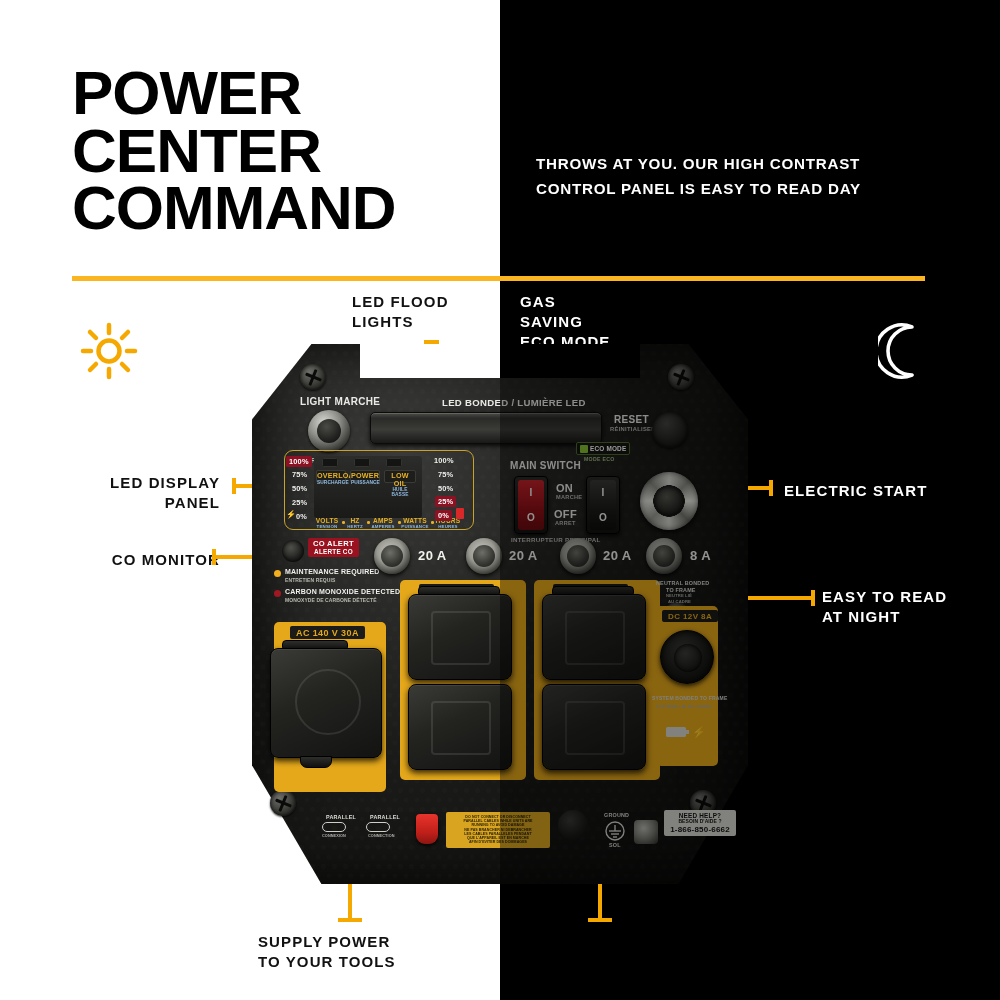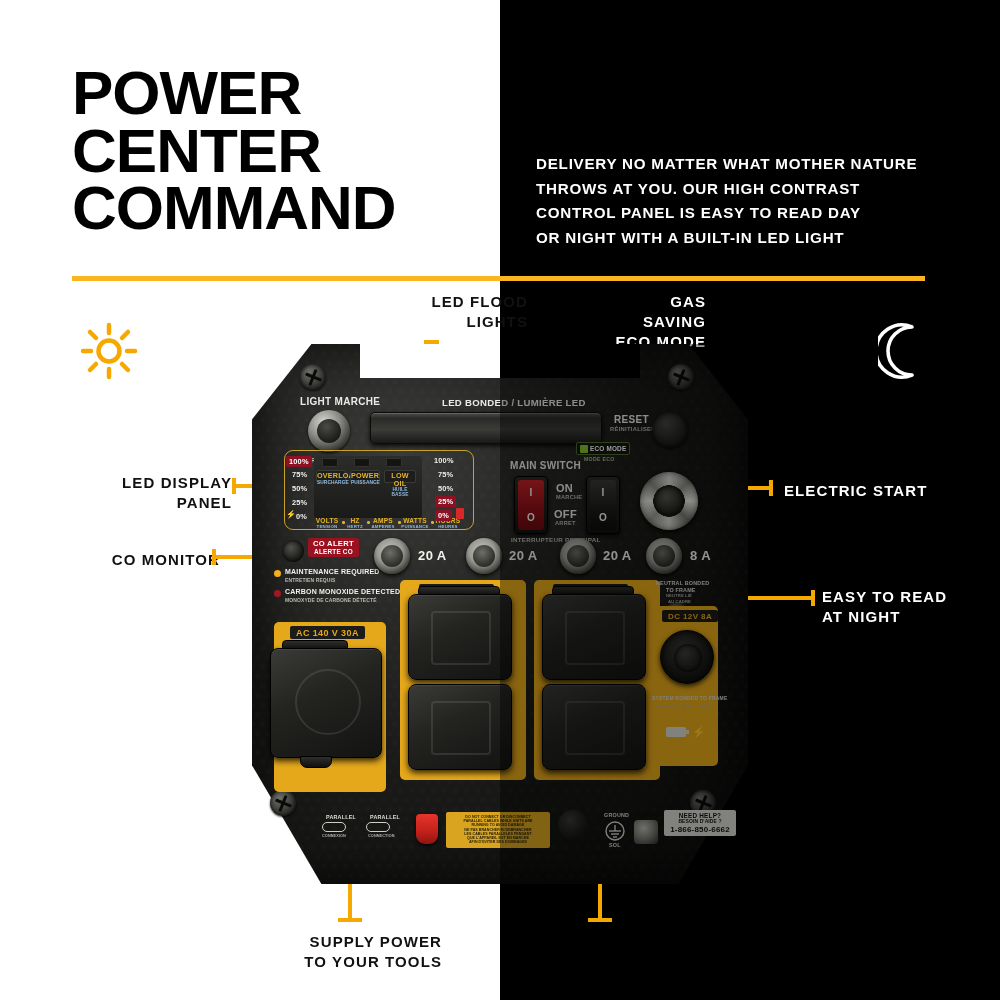--- a/index.html
+++ b/index.html
@@ -41,21 +41,21 @@
   .sun  { position:absolute; left:78px;  top:322px; width:62px; height:58px; }
   .moon { position:absolute; left:878px; top:322px; width:54px; height:58px; }
 
   
   .callout { position:absolute; font-weight:bold; letter-spacing:1.1px;
              text-transform:uppercase; font-size:15px; line-height:1.33; }
   .callout.dark  { color:#111111; }
   .callout.light { color:#ffffff; }
   .callout span { display:block; white-space:nowrap; }
   .c-right { text-align:right; }
-  .c-center{ text-align:right; }
+  .c-center{ text-align:left; }
 
   
   .lead { position:absolute; background:#F5A800; }
   .dot  { position:absolute; width:11px; height:11px; border-radius:50%;
           background:#F5A800; }
 
   
   #panel {
     position:absolute; left:252px; top:344px; width:496px; height:540px;
   }
@@ -295,24 +295,22 @@
   <div class="bg-left"></div>
   <div class="bg-right"></div>
 
   <div class="title">
     <span>POWER</span>
     <span>CENTER</span>
     <span>COMMAND</span>
   </div>
 
   <div class="blurb">
-    <span>DELIVERY NO MATTER WHAT MOTHER NATURE</span>
     <span>THROWS AT YOU. OUR HIGH CONTRAST</span>
     <span>CONTROL PANEL IS EASY TO READ DAY</span>
-    <span>OR NIGHT WITH A BUILT-IN LED LIGHT</span>
   </div>
 
   <div class="divider"></div>
 
   <svg class="sun" viewBox="0 0 62 58">
     <circle cx="31" cy="29" r="10.5" fill="none" stroke="#F5A800" stroke-width="4.5"></circle>
     <g stroke="#F5A800" stroke-width="4.5" stroke-linecap="round">
       <line x1="31" y1="3" x2="31" y2="11"></line>
       <line x1="31" y1="47" x2="31" y2="55"></line>
       <line x1="5" y1="29" x2="13" y2="29"></line>
@@ -338,21 +336,21 @@
 
   <div class="callout light c-center" style="left:520px; top:292px; width:186px;">
     <span>GAS</span>
     <span>SAVING</span>
     <span>ECO MODE</span>
   </div>
   <div class="lead" style="left:578px; top:360px; width:15px; height:3.5px;"></div>
   <div class="lead" style="left:584px; top:360px; width:3.5px; height:83px;"></div>
   <div class="dot" style="left:580px; top:437px;"></div>
 
-  <div class="callout dark c-right" style="left:84px; top:473px; width:148px;">
+  <div class="callout dark c-right" style="left:72px; top:473px; width:148px;">
     <span>LED DISPLAY</span>
     <span>PANEL</span>
   </div>
   <div class="lead" style="left:232px; top:478px; width:3.5px; height:16px;"></div>
   <div class="lead" style="left:232px; top:484px; width:134px; height:3.5px;"></div>
   <div class="dot" style="left:360px; top:480px;"></div>
 
   <div class="callout dark c-right" style="left:72px; top:550px; width:148px;">
     <span>CO MONITOR</span>
   </div>

